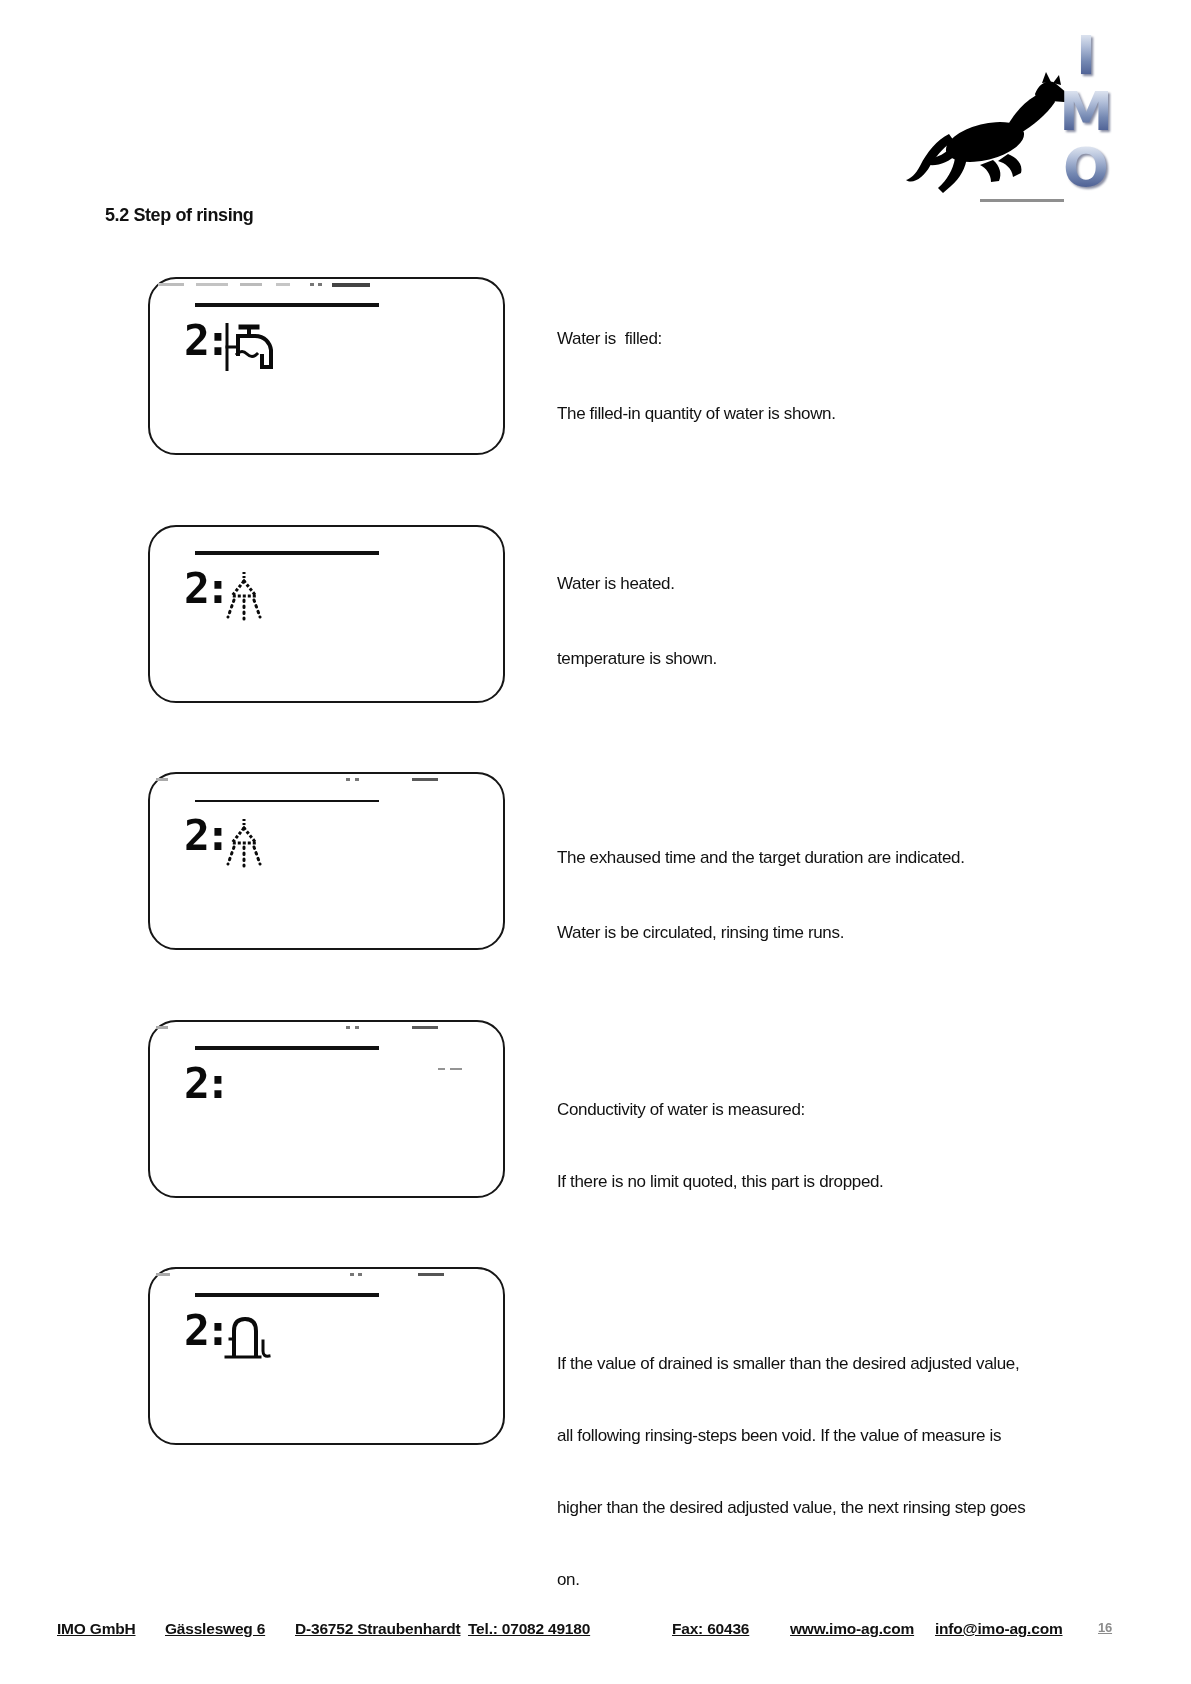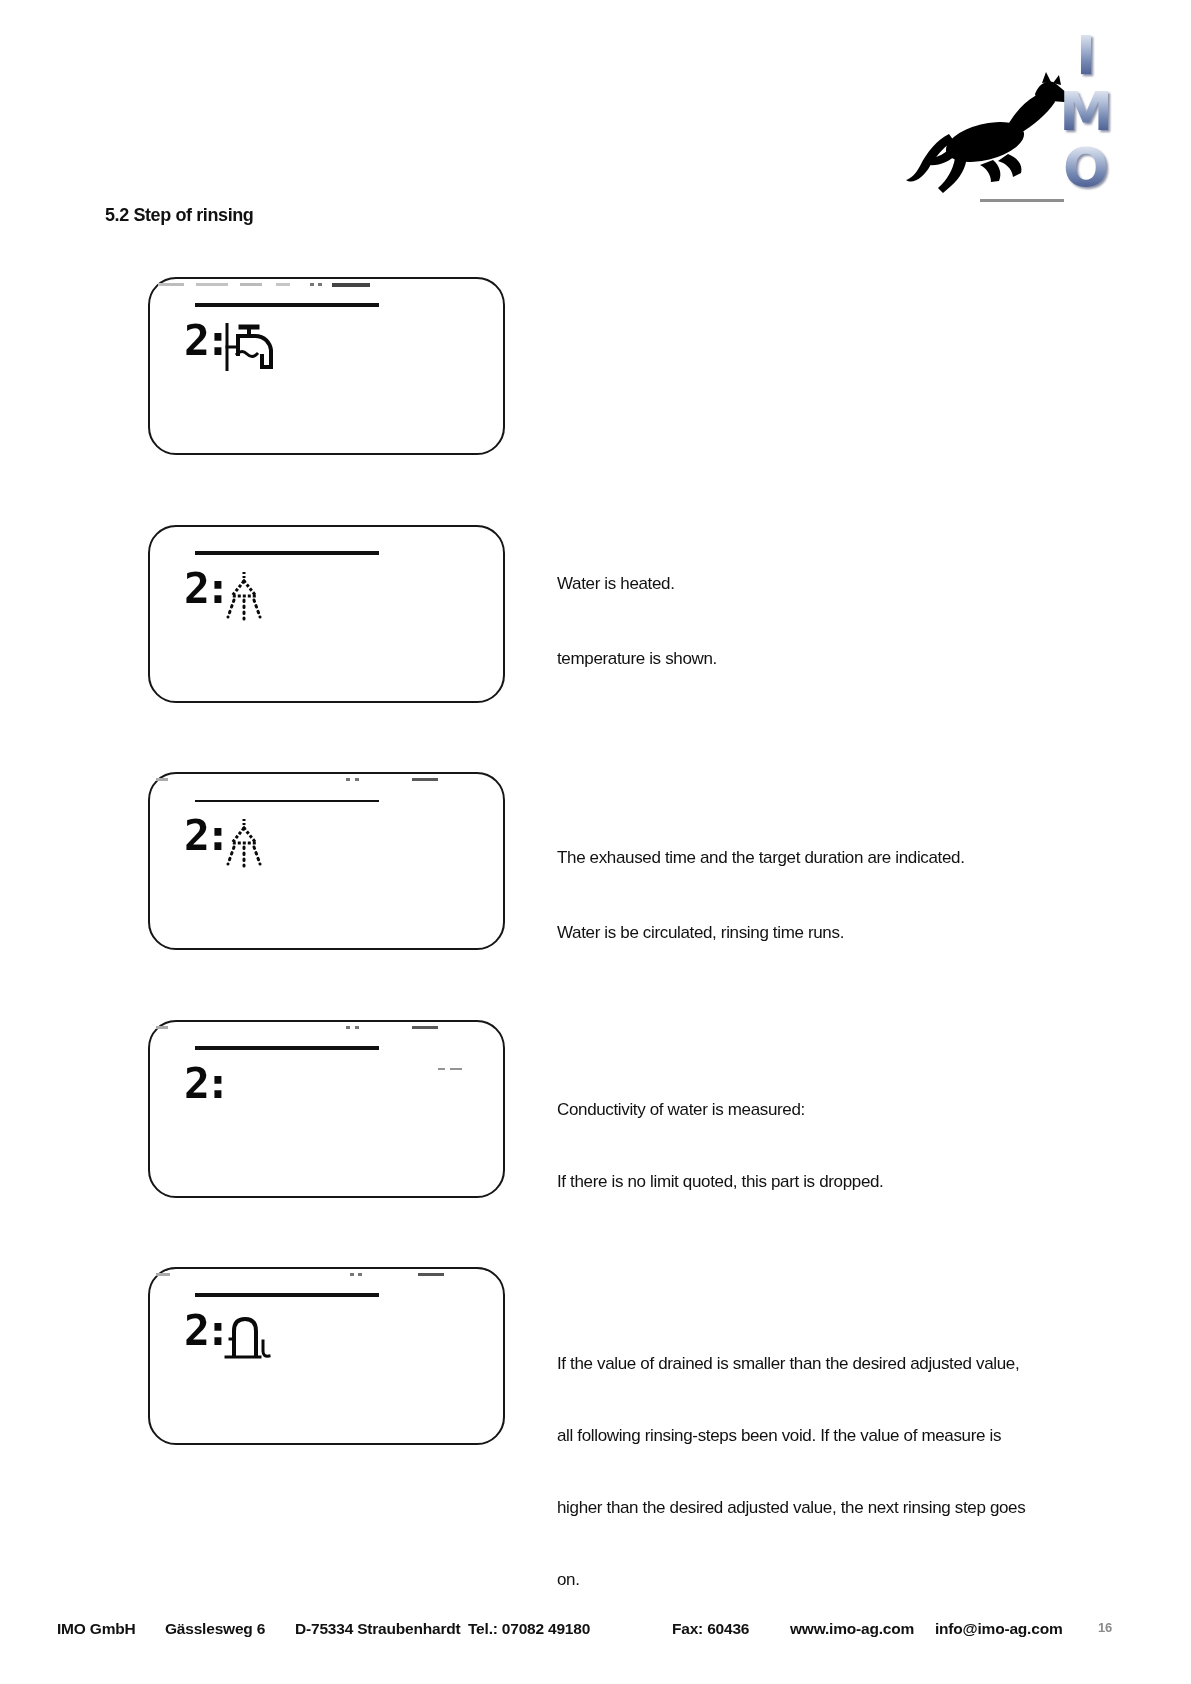--- a/index.html
+++ b/index.html
@@ -39,21 +39,21 @@
   
   .desc { position:absolute; left:557px; width:520px; font-size:17px;
     line-height:25px; letter-spacing:-0.35px; white-space:pre-wrap; }
   .d1{top:276px} .d2{top:521px} .d3{top:795px} .d5{top:1303px}
   .d4{top:1002px; line-height:24px;}
   .d4 .para { margin:0 0 14px 0; }
 
   
   .footer { position:absolute; top:1620px; left:0; width:1191px; height:26px;
     font-weight:bold; font-size:15.5px; letter-spacing:-0.2px; }
-  .footer span { position:absolute; white-space:nowrap; }
+  .footer span { position:absolute; white-space:nowrap;text-decoration:underline; }
   .f0{left:57px} .f1{left:165px} .f2{left:295px} .f3{left:468px}
   .f4{left:672px} .f5{left:790px} .f6{left:935px}
   .pagenum { left:1098px; color:#8c8c8c; font-size:13px; }
 </style>
 </head>
 <body>
 
 <div class="page">
 
   <svg class="horse-svg" width="168" height="132" viewBox="0 0 168 132" aria-hidden="true">
@@ -94,20 +94,24 @@
         <path d="M3,0 V48" stroke-width="3"></path>
         <path d="M3,24 H14" stroke-width="3"></path>
         <path d="M25,12 V5" stroke-width="4"></path>
         <path d="M17,4 H33" stroke-width="5"></path>
         <path d="M14,13 H31 C41,13 46,20 47,27 L47,44 H38 L38,33" stroke-width="4"></path>
         <path d="M14,13 V31" stroke-width="4"></path>
         <path d="M13,31 Q18,26 23,31 Q28,36 33,31" stroke-width="3"></path>
       </g>
     </svg>
   </div>
+  <div class="desc d1">
+    <div>Water is  filled:</div>
+    <div>The filled-in quantity of water is shown.</div>
+  </div>
 
   <div class="screen s2">
     <div class="underline"></div>
     <div class="step-label">2:</div>
     <svg class="screen-icon" width="40" height="50" viewBox="0 0 40 50" aria-hidden="true">
       <g fill="none" stroke="#0a0a0a">
         <path d="M20,1 V12" stroke-width="3" stroke-dasharray="2,2"></path>
         <path d="M20,10 L8,25 H32 Z" stroke-width="3" stroke-dasharray="3,2"></path>
         <g stroke-width="3" stroke-dasharray="1.5,4.5" stroke-linecap="round">
           <path d="M10,29 L4,46"></path>
@@ -183,21 +187,21 @@
         <path d="M8,24 H12" stroke-width="3"></path>
         <path d="M4,42 H38" stroke-width="3"></path>
         <path d="M41,26 V36 Q41,42 47,41" stroke-width="3"></path>
       </g>
     </svg>
   </div>
 
   <div class="footer">
     <span class="f0">IMO GmbH</span>
     <span class="f1">Gässlesweg 6</span>
-    <span class="f2">D-75334 Straubenhardt</span>
+    <span class="f2">D-36752 Straubenhardt</span>
     <span class="f3">Tel.: 07082 49180</span>
     <span class="f4">Fax: 60436</span>
     <span class="f5">www.imo-ag.com</span>
     <span class="f6">info@imo-ag.com</span>
     <span class="pagenum">16</span>
   </div>
 
 </div>
 
 </body></html>

